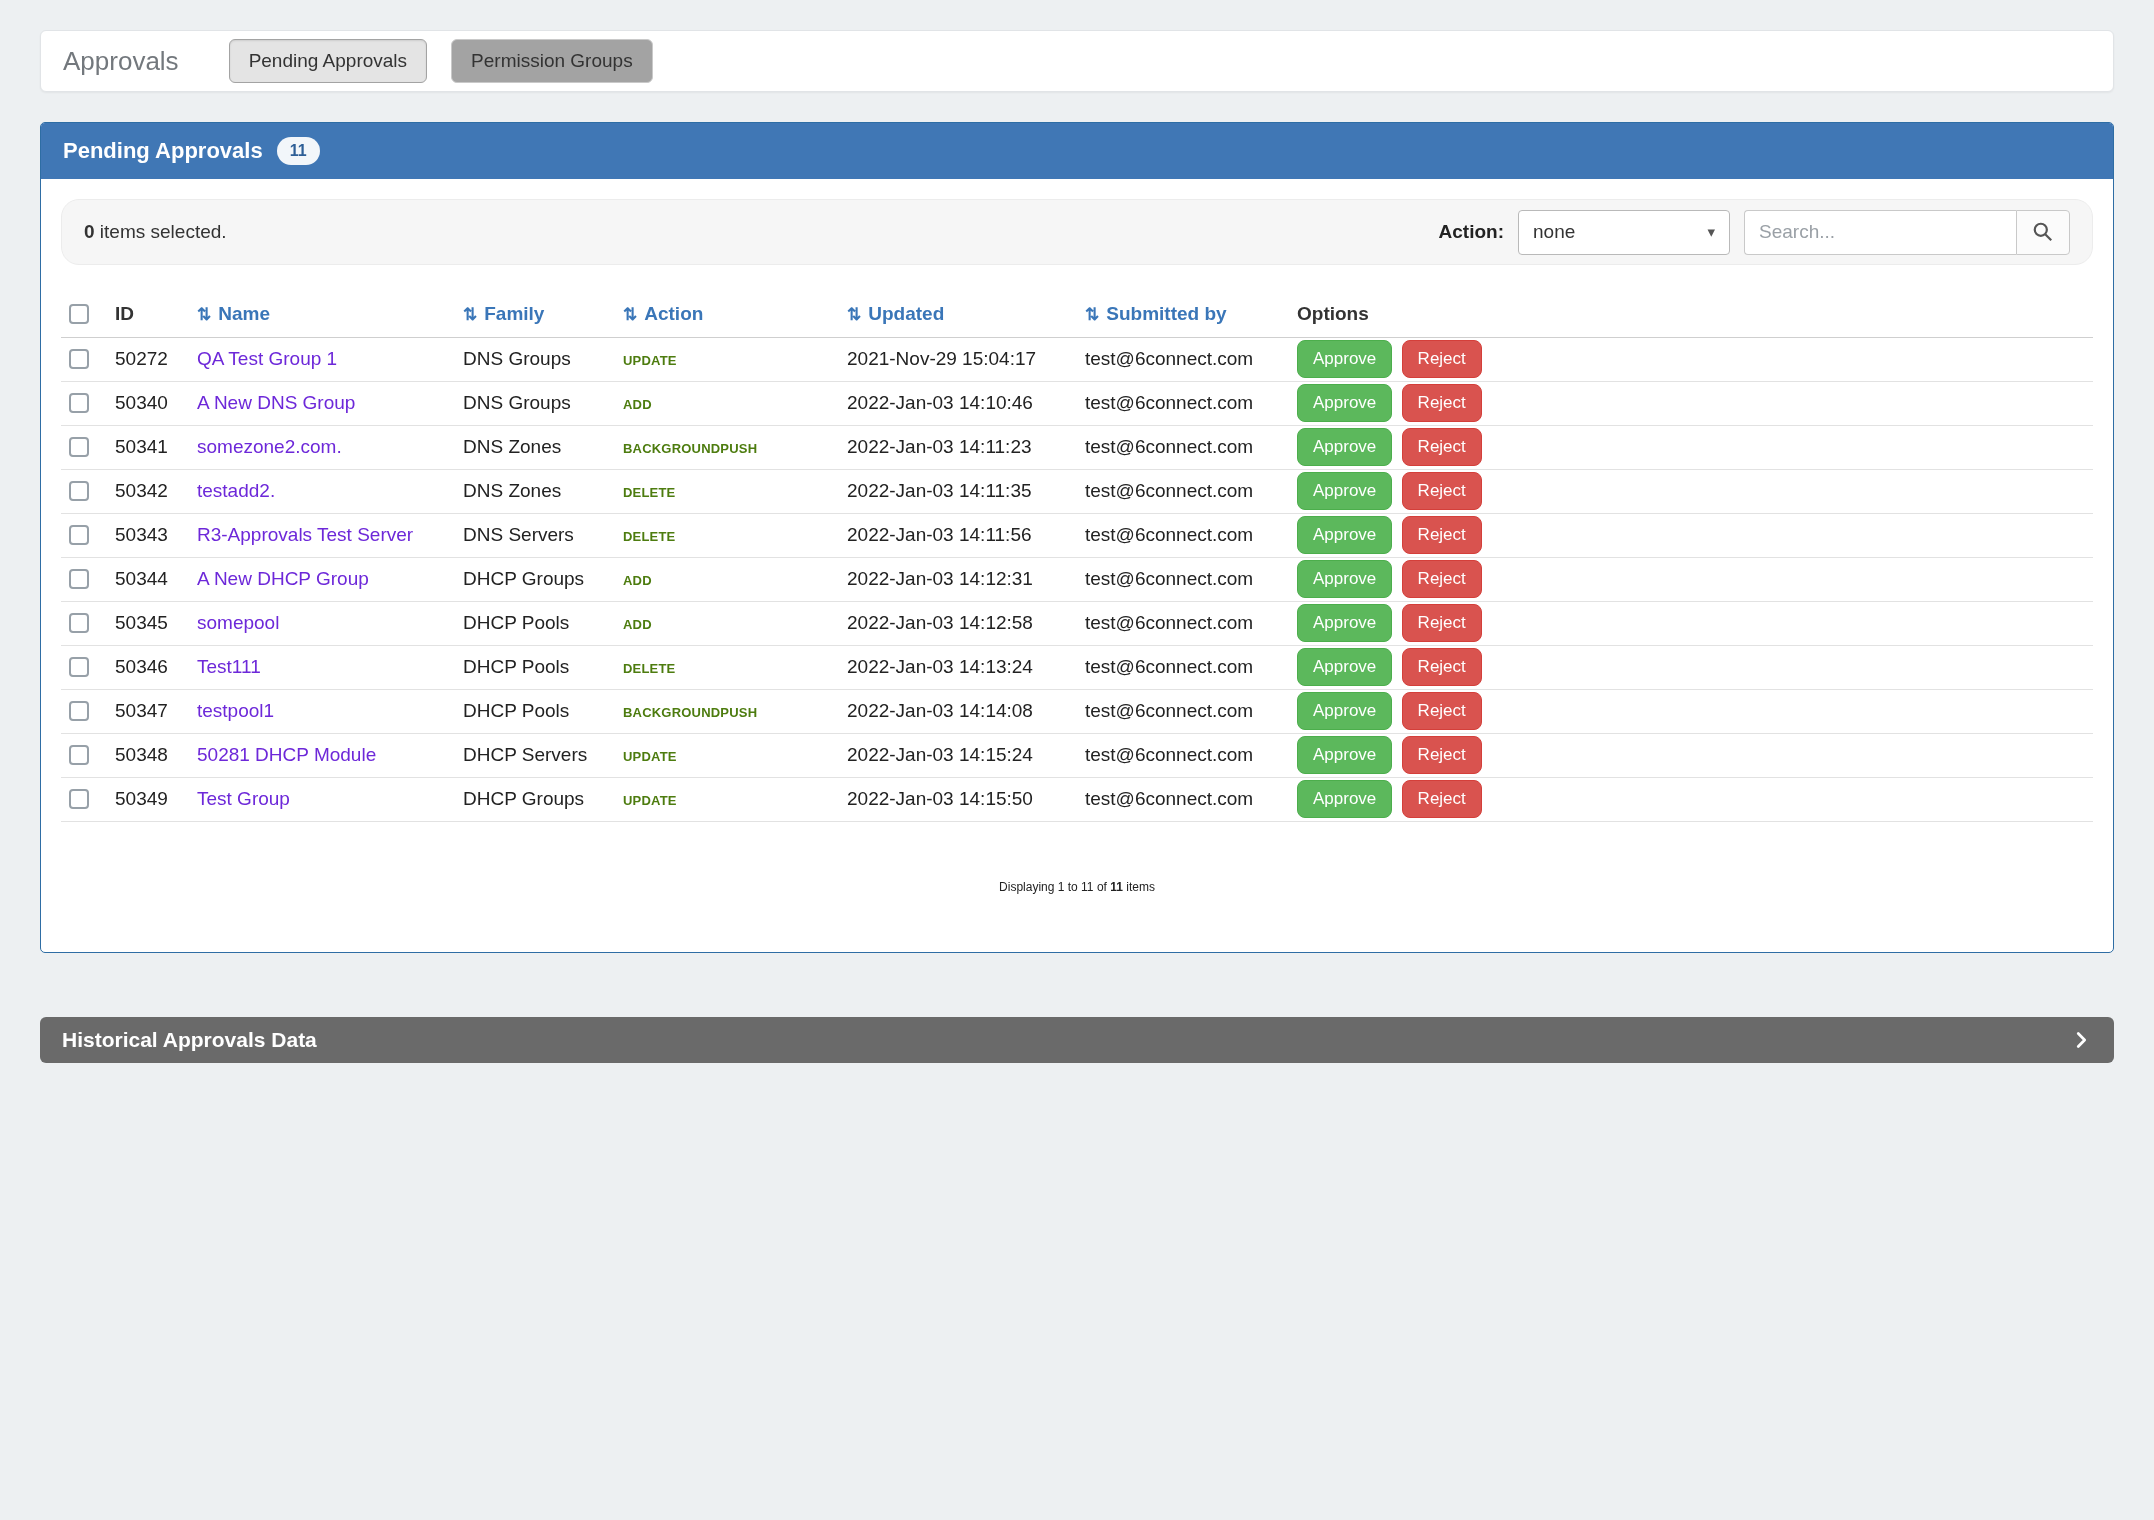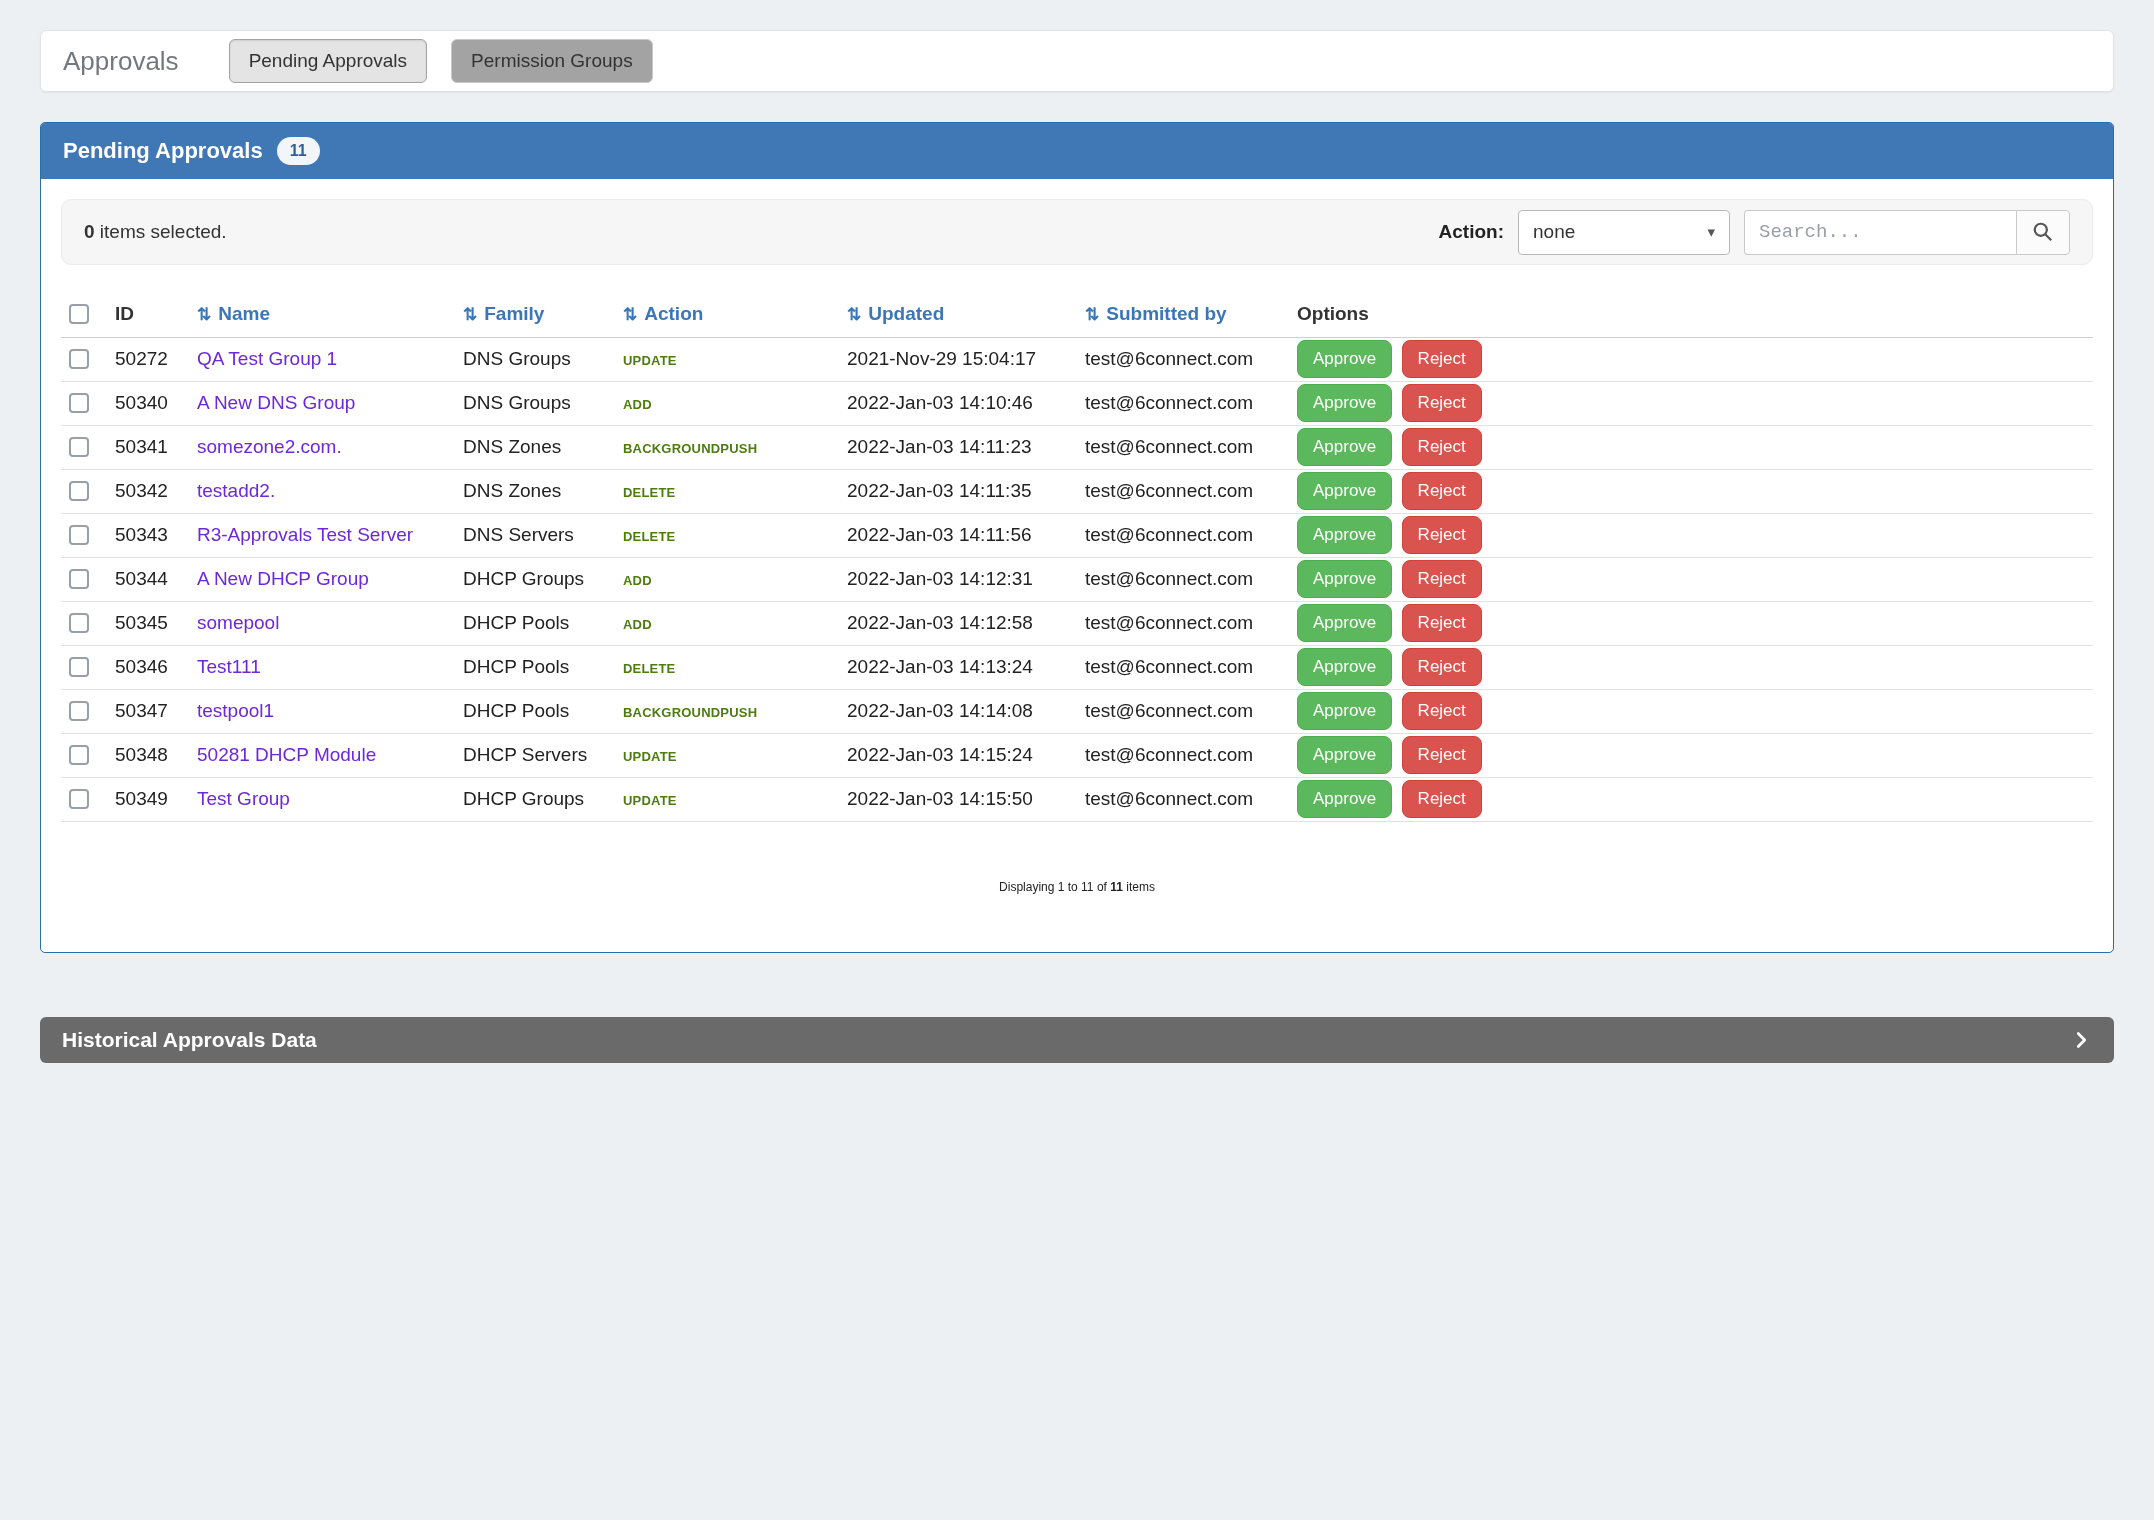--- a/index.html
+++ b/index.html
@@ -39,38 +39,38 @@
   }
   .panel-title { color: #fff; font-size: 22px; font-weight: bold; }
   .badge {
     background: #f2f6fa; color: #2d5e96; font-size: 16px; font-weight: bold;
     border-radius: 999px; padding: 4px 13px; line-height: 1.2;
   }
 
   
   .toolbar {
     margin: 20px 20px 0; background: #f6f6f6; border: 1px solid #ececec;
-    border-radius: 10px; height: 66px; display: flex; align-items: center;
+    border-radius: 18px; height: 66px; display: flex; align-items: center;
     justify-content: space-between; padding: 4px 22px;
   }
   .selected-info { font-size: 19px; color: #333; }
   .toolbar-right { display: flex; align-items: center; gap: 14px; }
   .action-label { font-size: 19px; font-weight: bold; color: #222; }
   .action-select {
     width: 212px; height: 45px; background: #fff; border: 1px solid #b9b9b9;
     border-radius: 4px; display: flex; align-items: center;
     justify-content: space-between; padding: 0 14px; font-size: 19px;
     color: #333; cursor: pointer;
   }
   .caret { color: #555; font-size: 15px; }
   .search-group { display: flex; }
   .search-input {
     width: 272px; height: 45px; border: 1px solid #c9c9c9; border-right: none;
     border-radius: 4px 0 0 4px; padding: 0 14px; font-size: 19px;
-    font-family: Liberation Mono, monospace; color: #333; outline: none; background: #fff;
+    font-family: Liberation Sans, sans-serif; color: #333; outline: none; background: #fff;
   }
   .search-input::placeholder { color: #9aa0a6; }
   .search-btn {
     width: 54px; height: 45px; border: 1px solid #c9c9c9;
     border-radius: 0 4px 4px 0; background: #fbfbfb;
     display: flex; align-items: center; justify-content: center; cursor: pointer;
   }
 
   
   .approvals-table {

